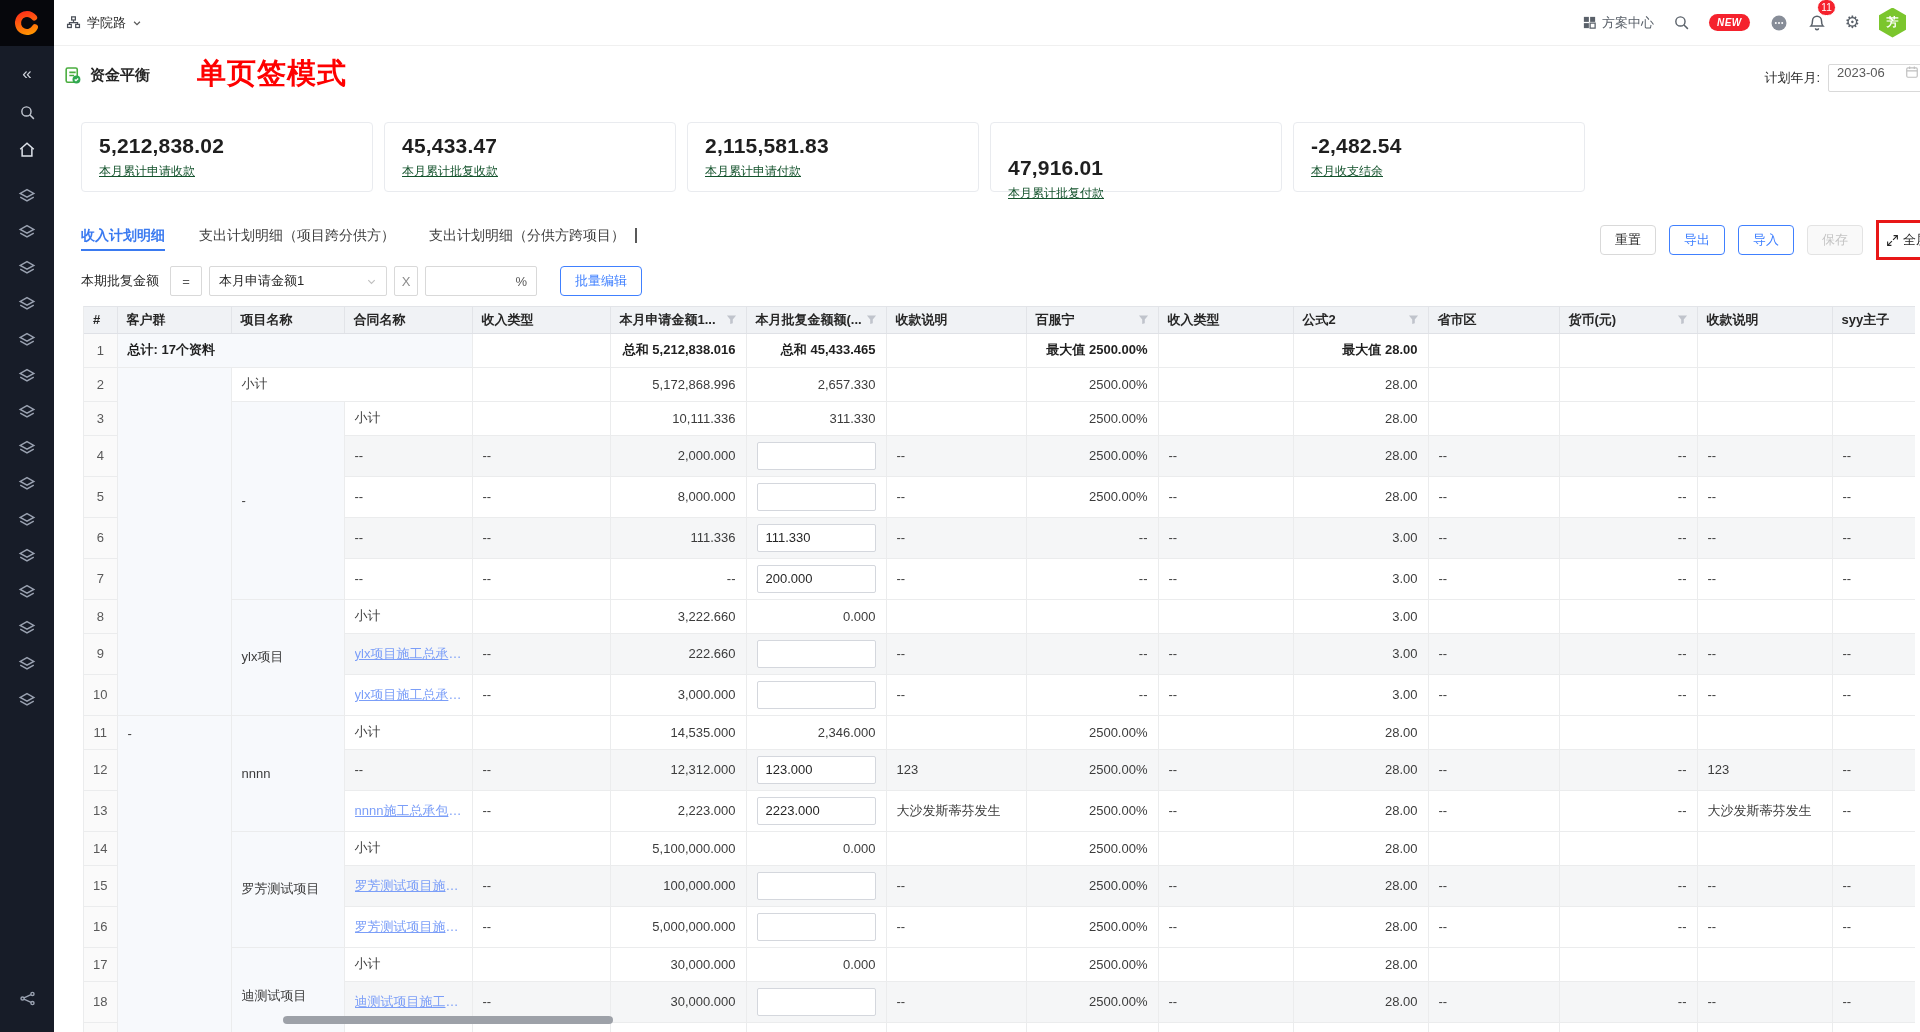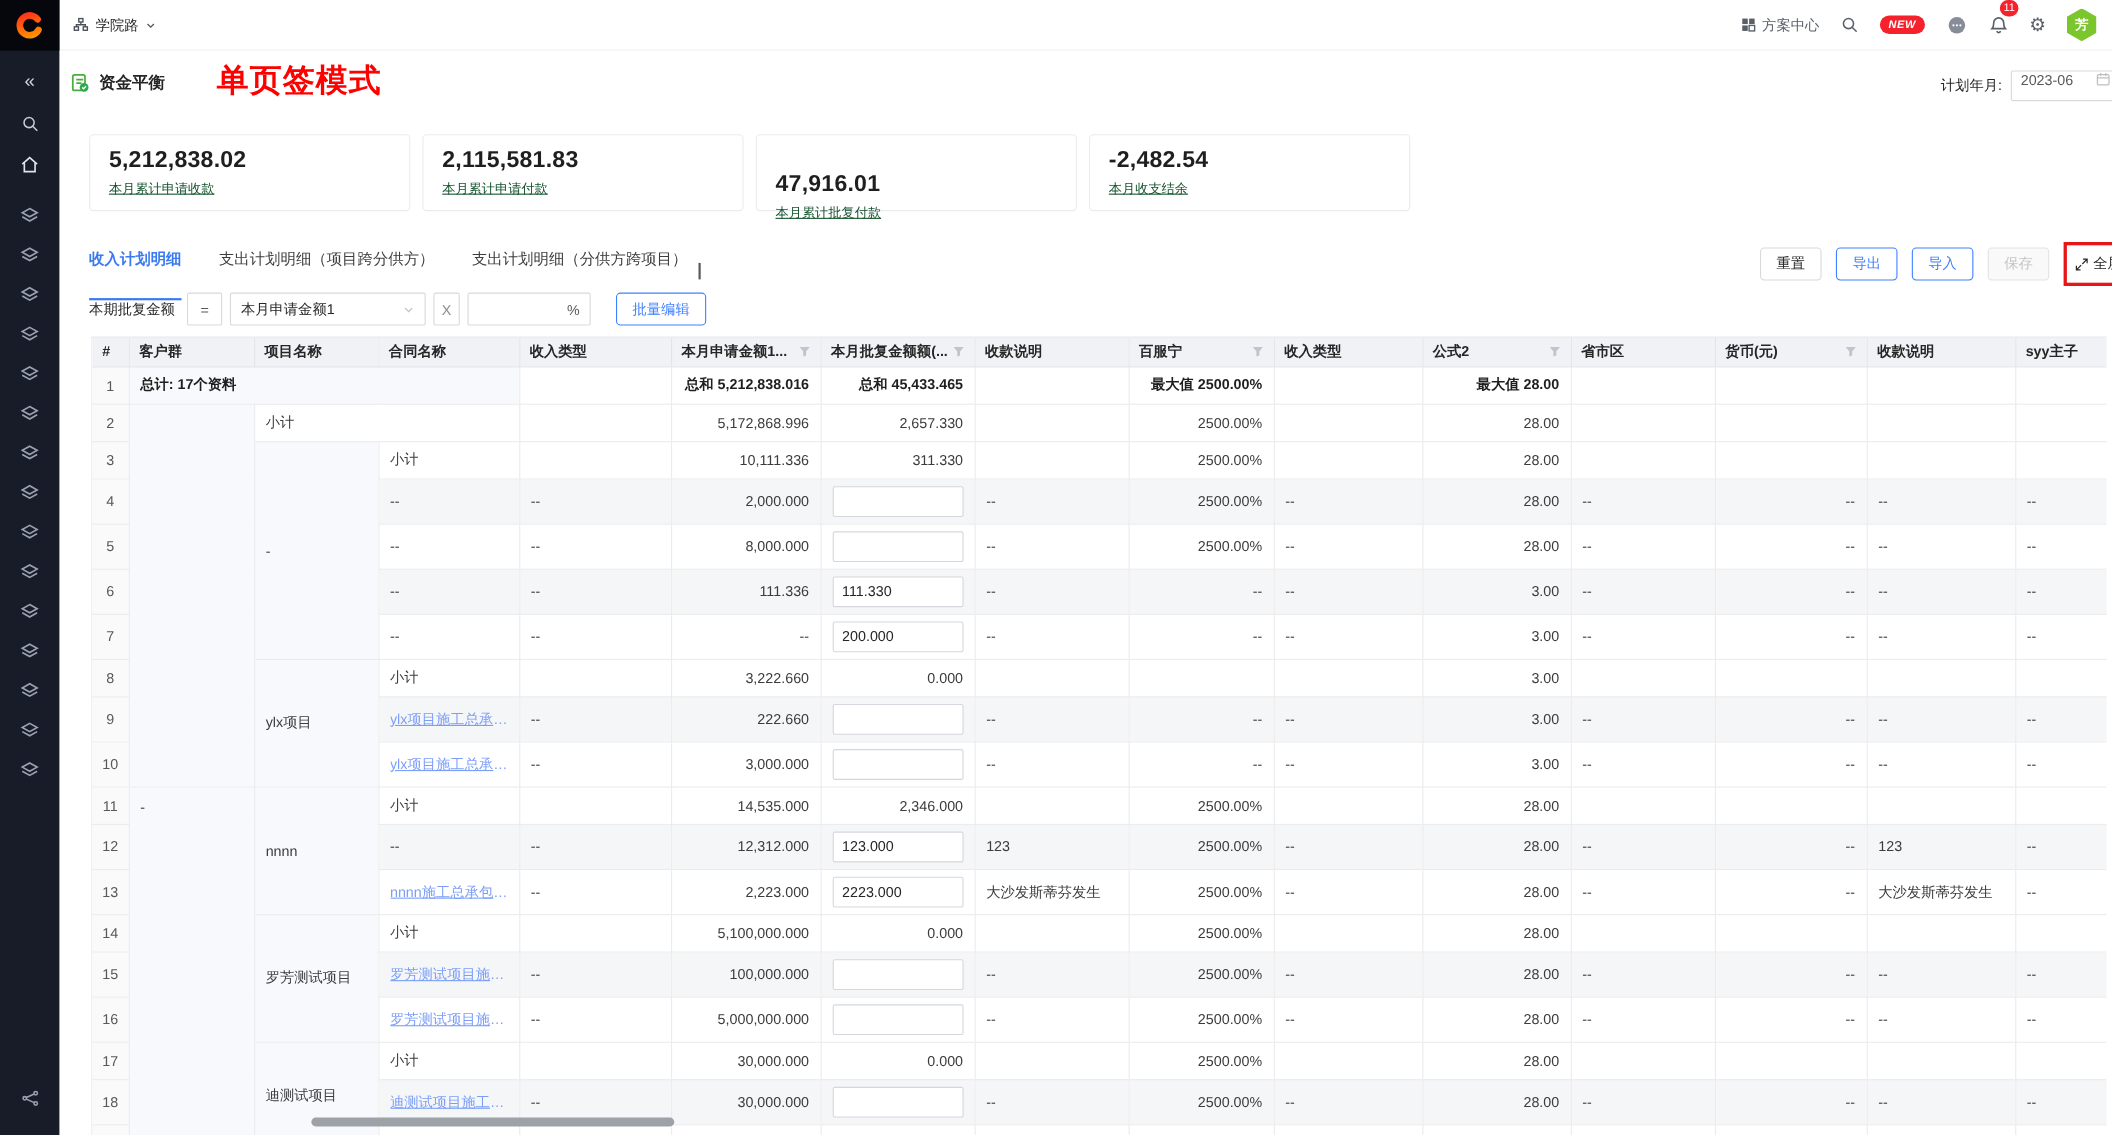--- a/index.html
+++ b/index.html
@@ -42,21 +42,21 @@
     align-items:flex-start; justify-content:space-between; padding:0 8px; color:#595959; cursor:pointer; background:#fff; }
 
   
   .cards { position:absolute; left:27px; top:76px; display:flex; gap:11px; }
   .card { width:292px; height:70px; border:1px solid #e9ebef; border-radius:4px; padding:11px 17px; background:#fff; }
   .kpi-value { font-size:21px; font-weight:bold; color:#1f1f1f; letter-spacing:.2px; }
   .kpi-label { font-size:12px; color:#14532d; margin-top:5px;text-decoration:underline; }
 
   
   .tabs { position:absolute; left:27px; top:181px; display:flex; align-items:center; gap:34px; font-size:14px; color:#3d3d3d; }
-  .tab { padding-bottom:28px; cursor:pointer; position:relative; white-space:nowrap; }
+  .tab { padding-bottom:6px; cursor:pointer; position:relative; white-space:nowrap; }
   .tab.active { color:#3a7af0; font-weight:bold; }
   .tab.active::after { content:""; position:absolute; left:0; right:0; bottom:0; height:2px; background:#3a7af0; }
   .tab-cursor { width:1.5px; height:15px; background:#595959; margin-left:-24px; margin-top:-8px; }
 
   .toolbar { position:absolute; right:16px; top:174px; display:flex; align-items:center; gap:13px; }
   .btn { height:30px; padding:0 14px; border-radius:4px; font-size:13px; background:#fff;
     display:flex; align-items:center; justify-content:center; cursor:pointer; white-space:nowrap; }
   .btn.plain { border:1px solid #d9d9d9; color:#262626; }
   .btn.blue { border:1px solid #4080ff; color:#4080ff; }
   .btn.disabled { border:1px solid #e3e3e3; color:#c4c4c4; background:#f9f9f9; cursor:default; }
@@ -315,20 +315,24 @@
       </svg>
     </div>
   </div>
 
   <div class="cards">
     <div class="card">
       <div class="kpi-value" style="color: rgb(31, 31, 31);">5,212,838.02</div>
       <div class="kpi-label">本月累计申请收款</div>
     </div>
     <div class="card">
+      <div class="kpi-value" style="color: rgb(31, 31, 31);">45,433.47</div>
+      <div class="kpi-label">本月累计批复收款</div>
+    </div>
+    <div class="card">
       <div class="kpi-value" style="color: rgb(31, 31, 31);">2,115,581.83</div>
       <div class="kpi-label">本月累计申请付款</div>
     </div>
     <div class="card">
       <div class="kpi-value" style="color: rgb(31, 31, 31); margin-top: 22px;">47,916.01</div>
       <div class="kpi-label">本月累计批复付款</div>
     </div>
     <div class="card">
       <div class="kpi-value" style="color: rgb(31, 31, 31);">-2,482.54</div>
       <div class="kpi-label">本月收支结余</div>

